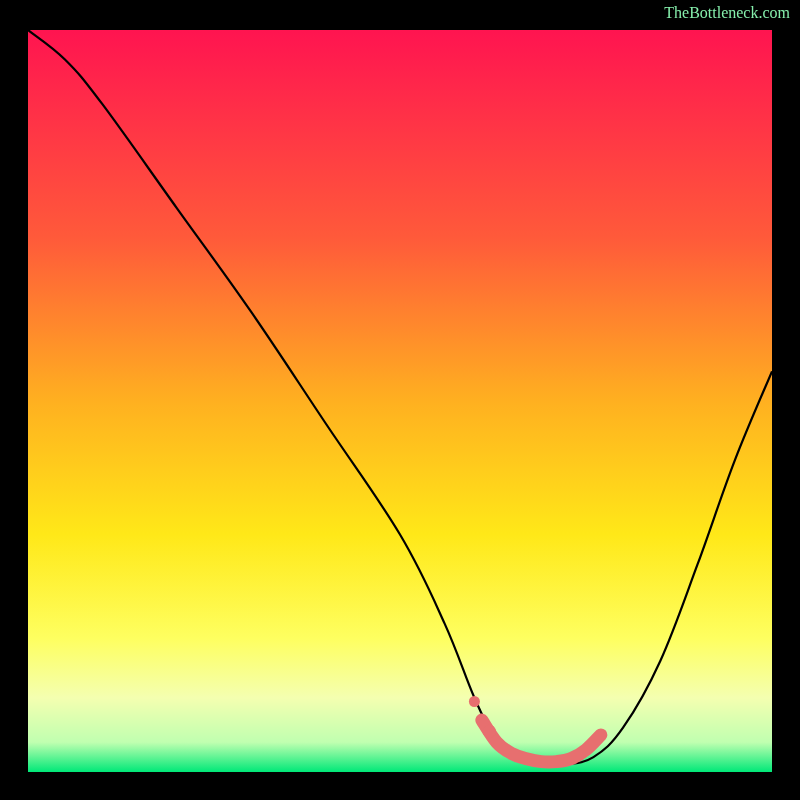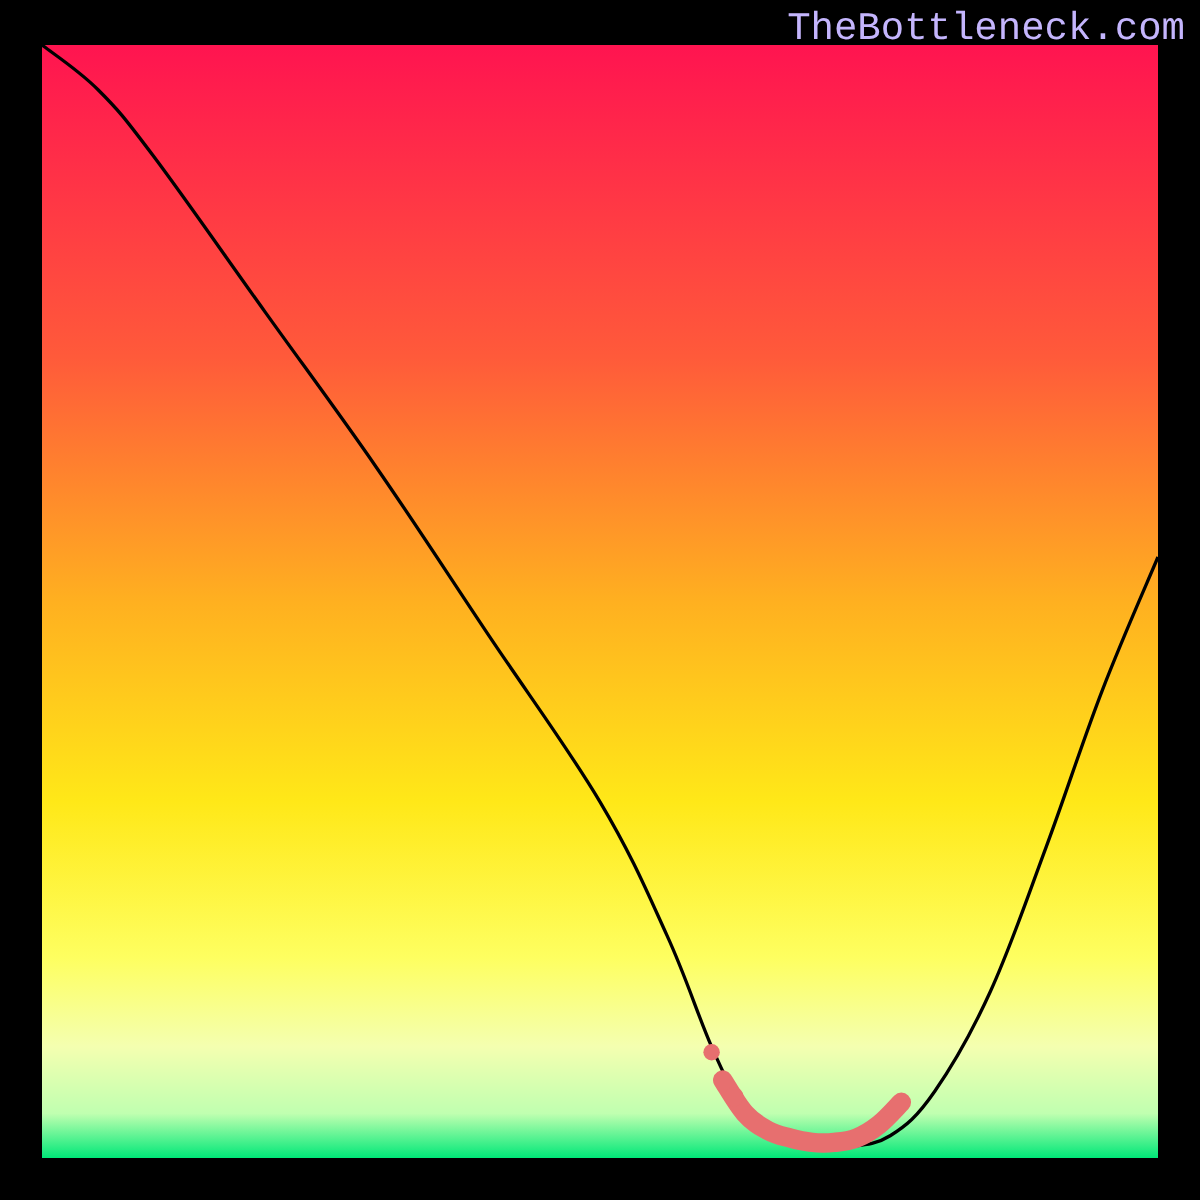--- a/index.html
+++ b/index.html
@@ -2,23 +2,23 @@
 <html><head>
 <meta charset="utf-8">
 <style>
   * { margin: 0; padding: 0; box-sizing: border-box; }
   html, body { width: 800px; height: 800px; background: #000; overflow: hidden; }
   .container { position: relative; width: 800px; height: 800px; background: #000; }
   .watermark {
     position: absolute;
     top: 4px;
     right: 10px;
-    color: #c4b5fd;
-    font-family: Liberation Mono, monospace;
-    font-size: 26px;
+    color: #86efac;
+    font-family: Liberation Serif, serif;
+    font-size: 16px;
     font-weight: 500;
     z-index: 10;
   }
   .chart-area {
     position: absolute;
     left: 28px;
     top: 30px;
     width: 744px;
     height: 742px;
   }

